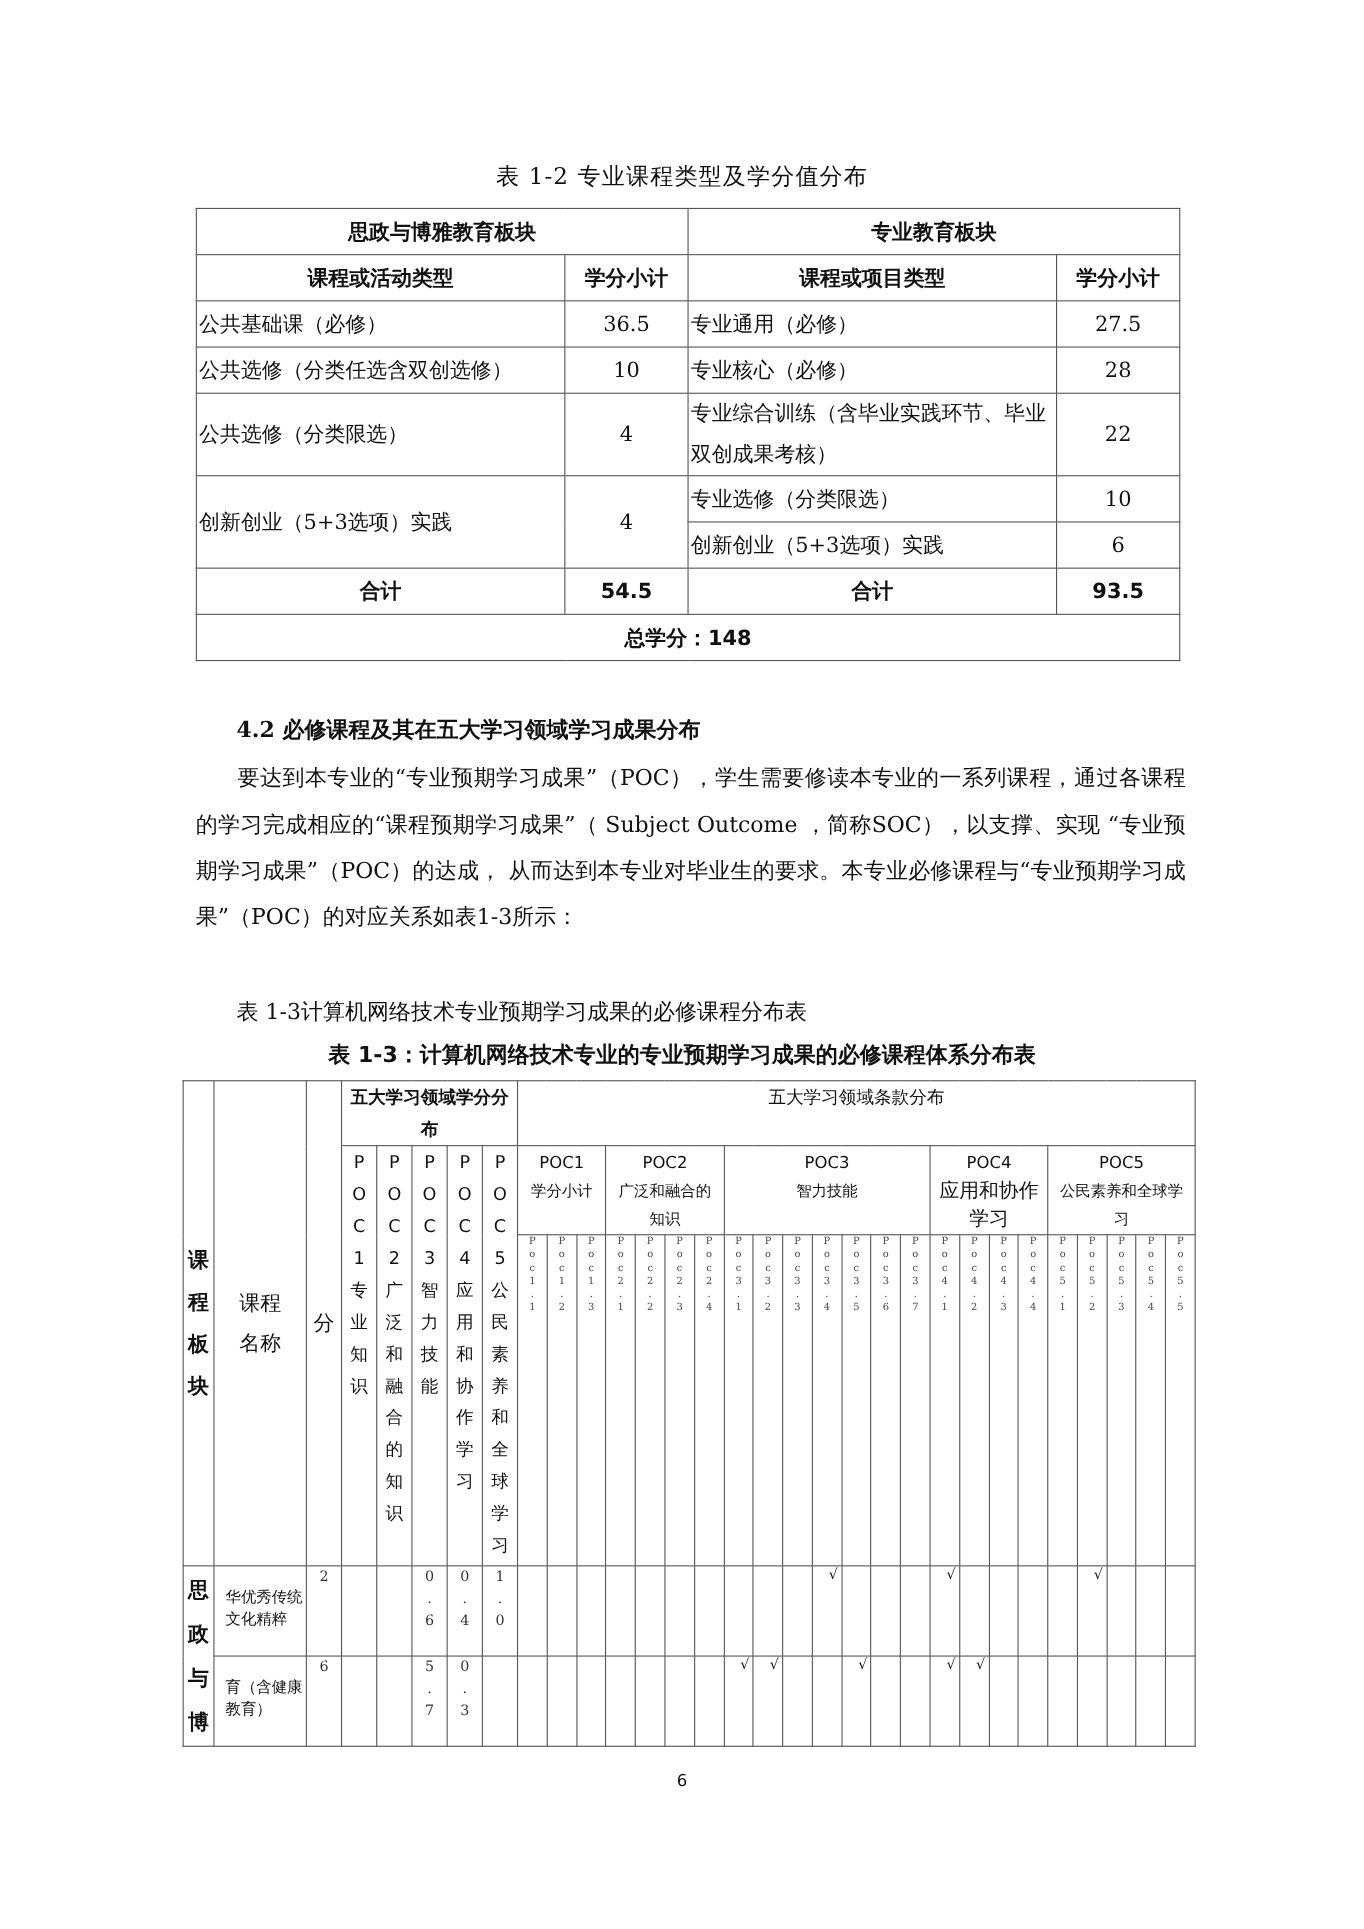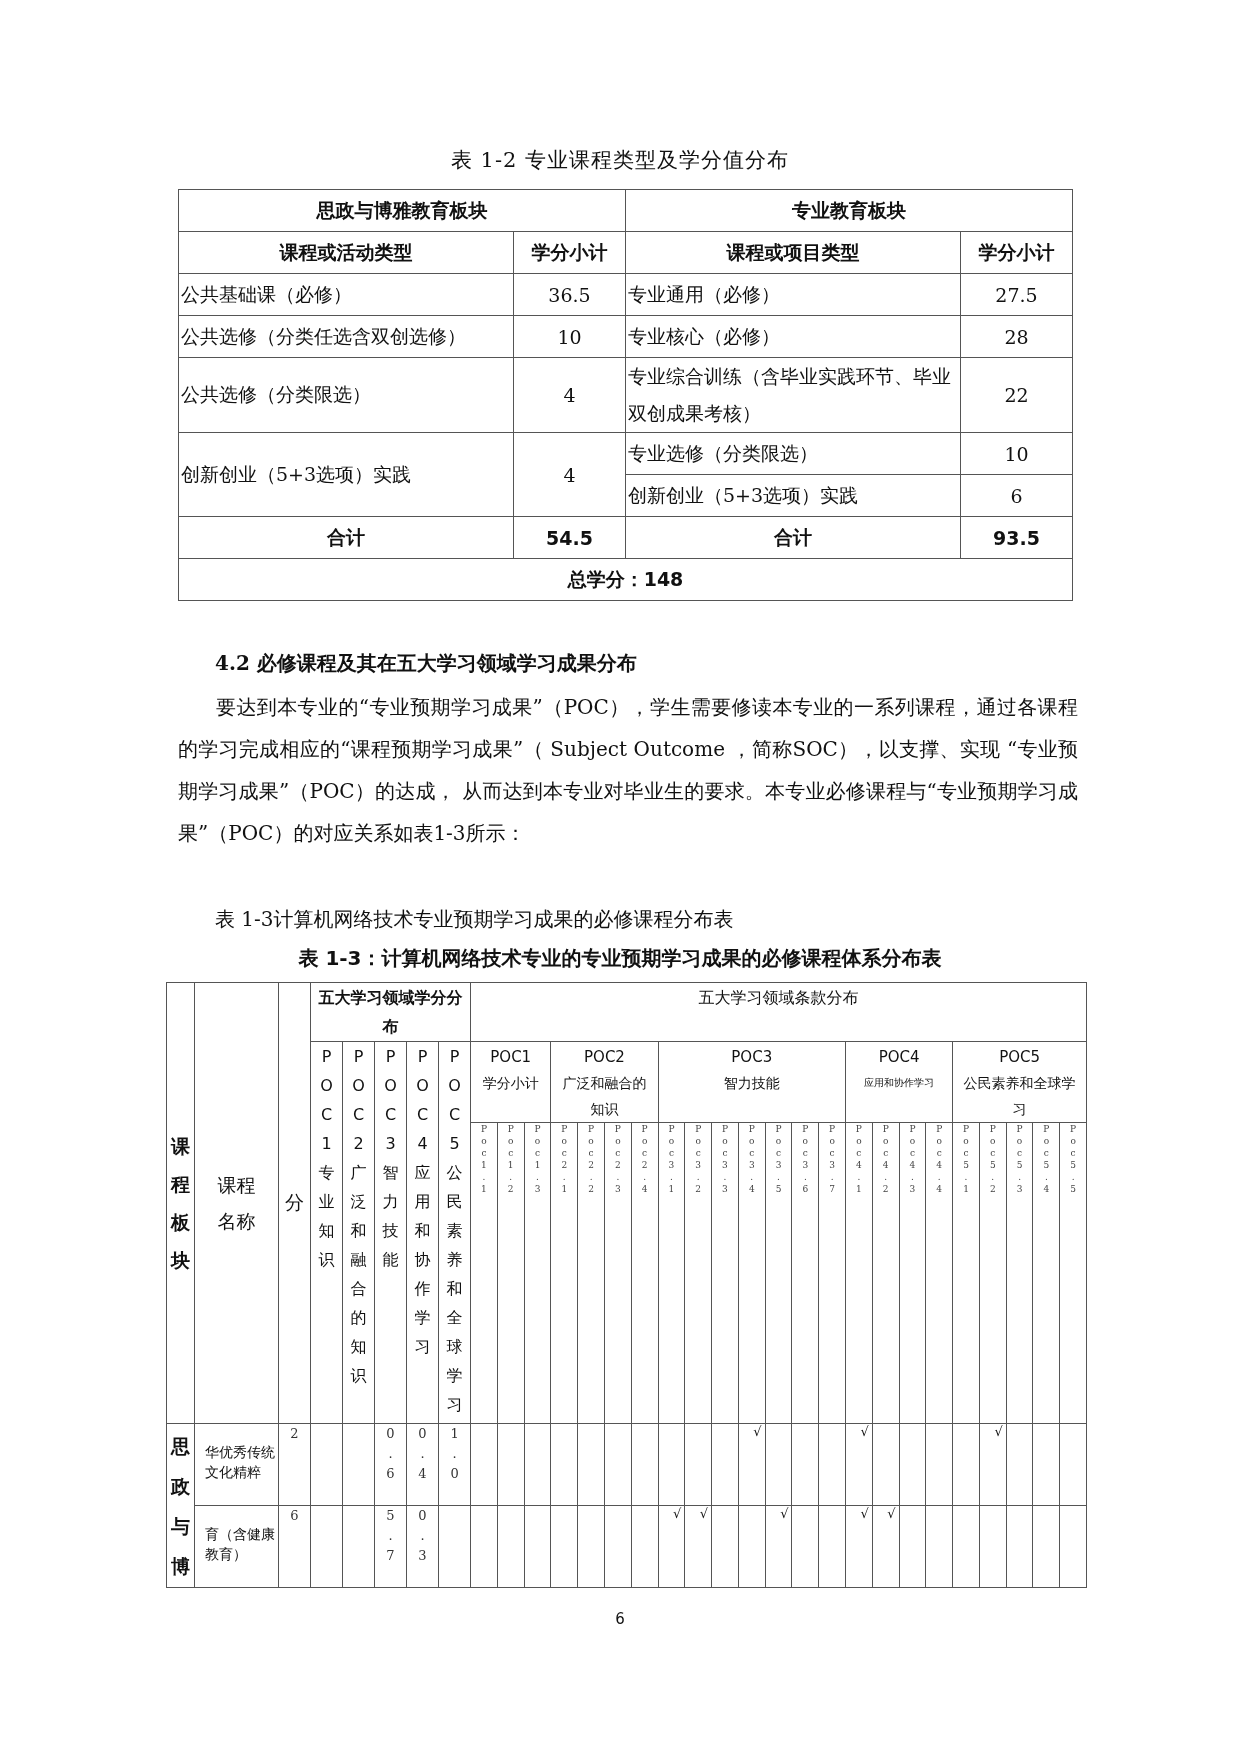--- a/index.html
+++ b/index.html
@@ -195,21 +195,21 @@
         <td colspan="4" style="font-size:15px;line-height:26px;height:78px;vertical-align:top;padding-top:2px;">
           <div>POC2</div>
           <div style="font-size:14px;padding:0 8px;">广泛和融合的知识</div>
         </td>
         <td colspan="7" style="font-size:15px;line-height:26px;height:78px;vertical-align:top;padding-top:2px;">
           <div>POC3</div>
           <div style="font-size:14px;padding:0 8px;">智力技能</div>
         </td>
         <td colspan="4" style="font-size:15px;line-height:26px;height:78px;vertical-align:top;padding-top:2px;">
           <div>POC4</div>
-          <div style="font-size:10px;padding:0 8px;">应用和协作学习</div>
+          <div style="font-size:18px;padding:0 8px;">应用和协作学习</div>
         </td>
         <td colspan="5" style="font-size:15px;line-height:26px;height:78px;vertical-align:top;padding-top:2px;">
           <div>POC5</div>
           <div style="font-size:14px;padding:0 8px;">公民素养和全球学习</div>
         </td>
       </tr>
       <tr>
         <td class="sub" style="white-space:pre;height:300px;">P
 o
 c

